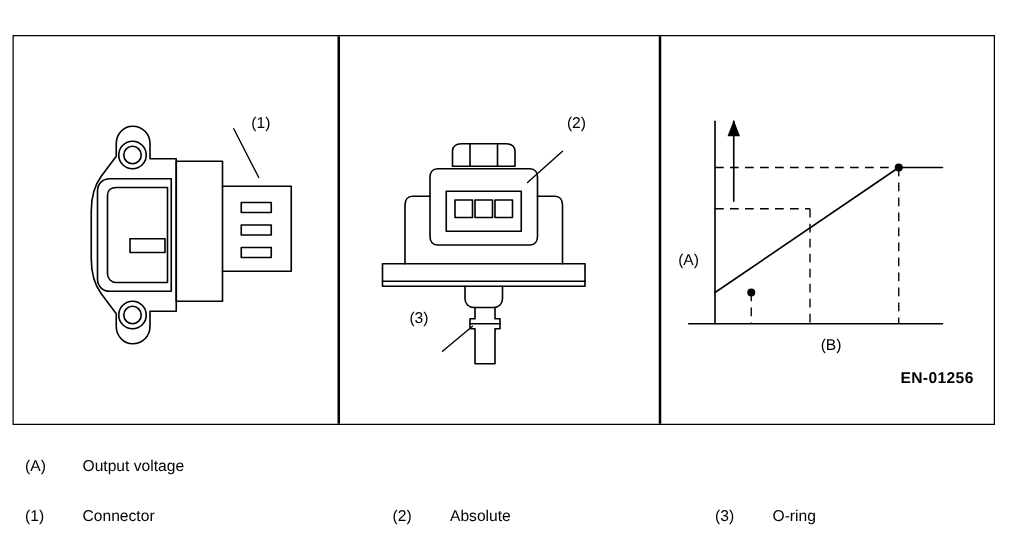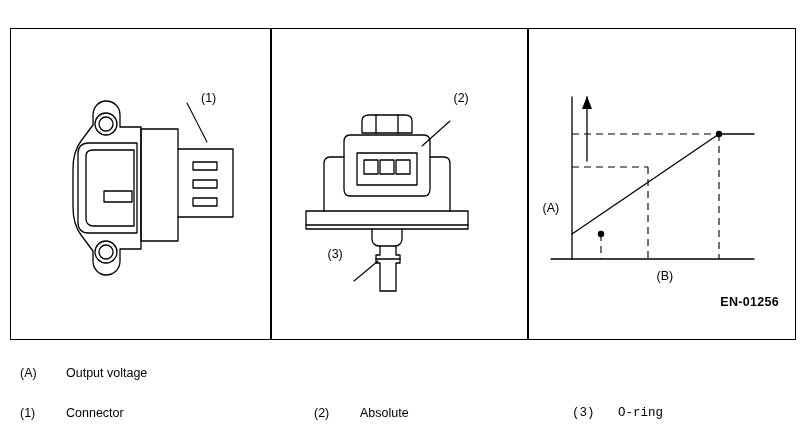--- a/index.html
+++ b/index.html
@@ -89,21 +89,21 @@
     top: 0;
     font-size: 12.5px;
     white-space: nowrap;
   }
   .legend-key {
     display: inline-block;
     width: 46px;
   }
   .c1 { left: 10px; }
   .c2 { left: 304px; }
-  .c3 { left: 562px; font-family: Liberation Mono, monospace; }
+  .c3 { left: 562px; }
 </style>
 </head>
 <body>
 
 <div id="page">
 
   <div class="frame">
 
     <div class="divider div1"></div>
     <div class="divider div2"></div>

